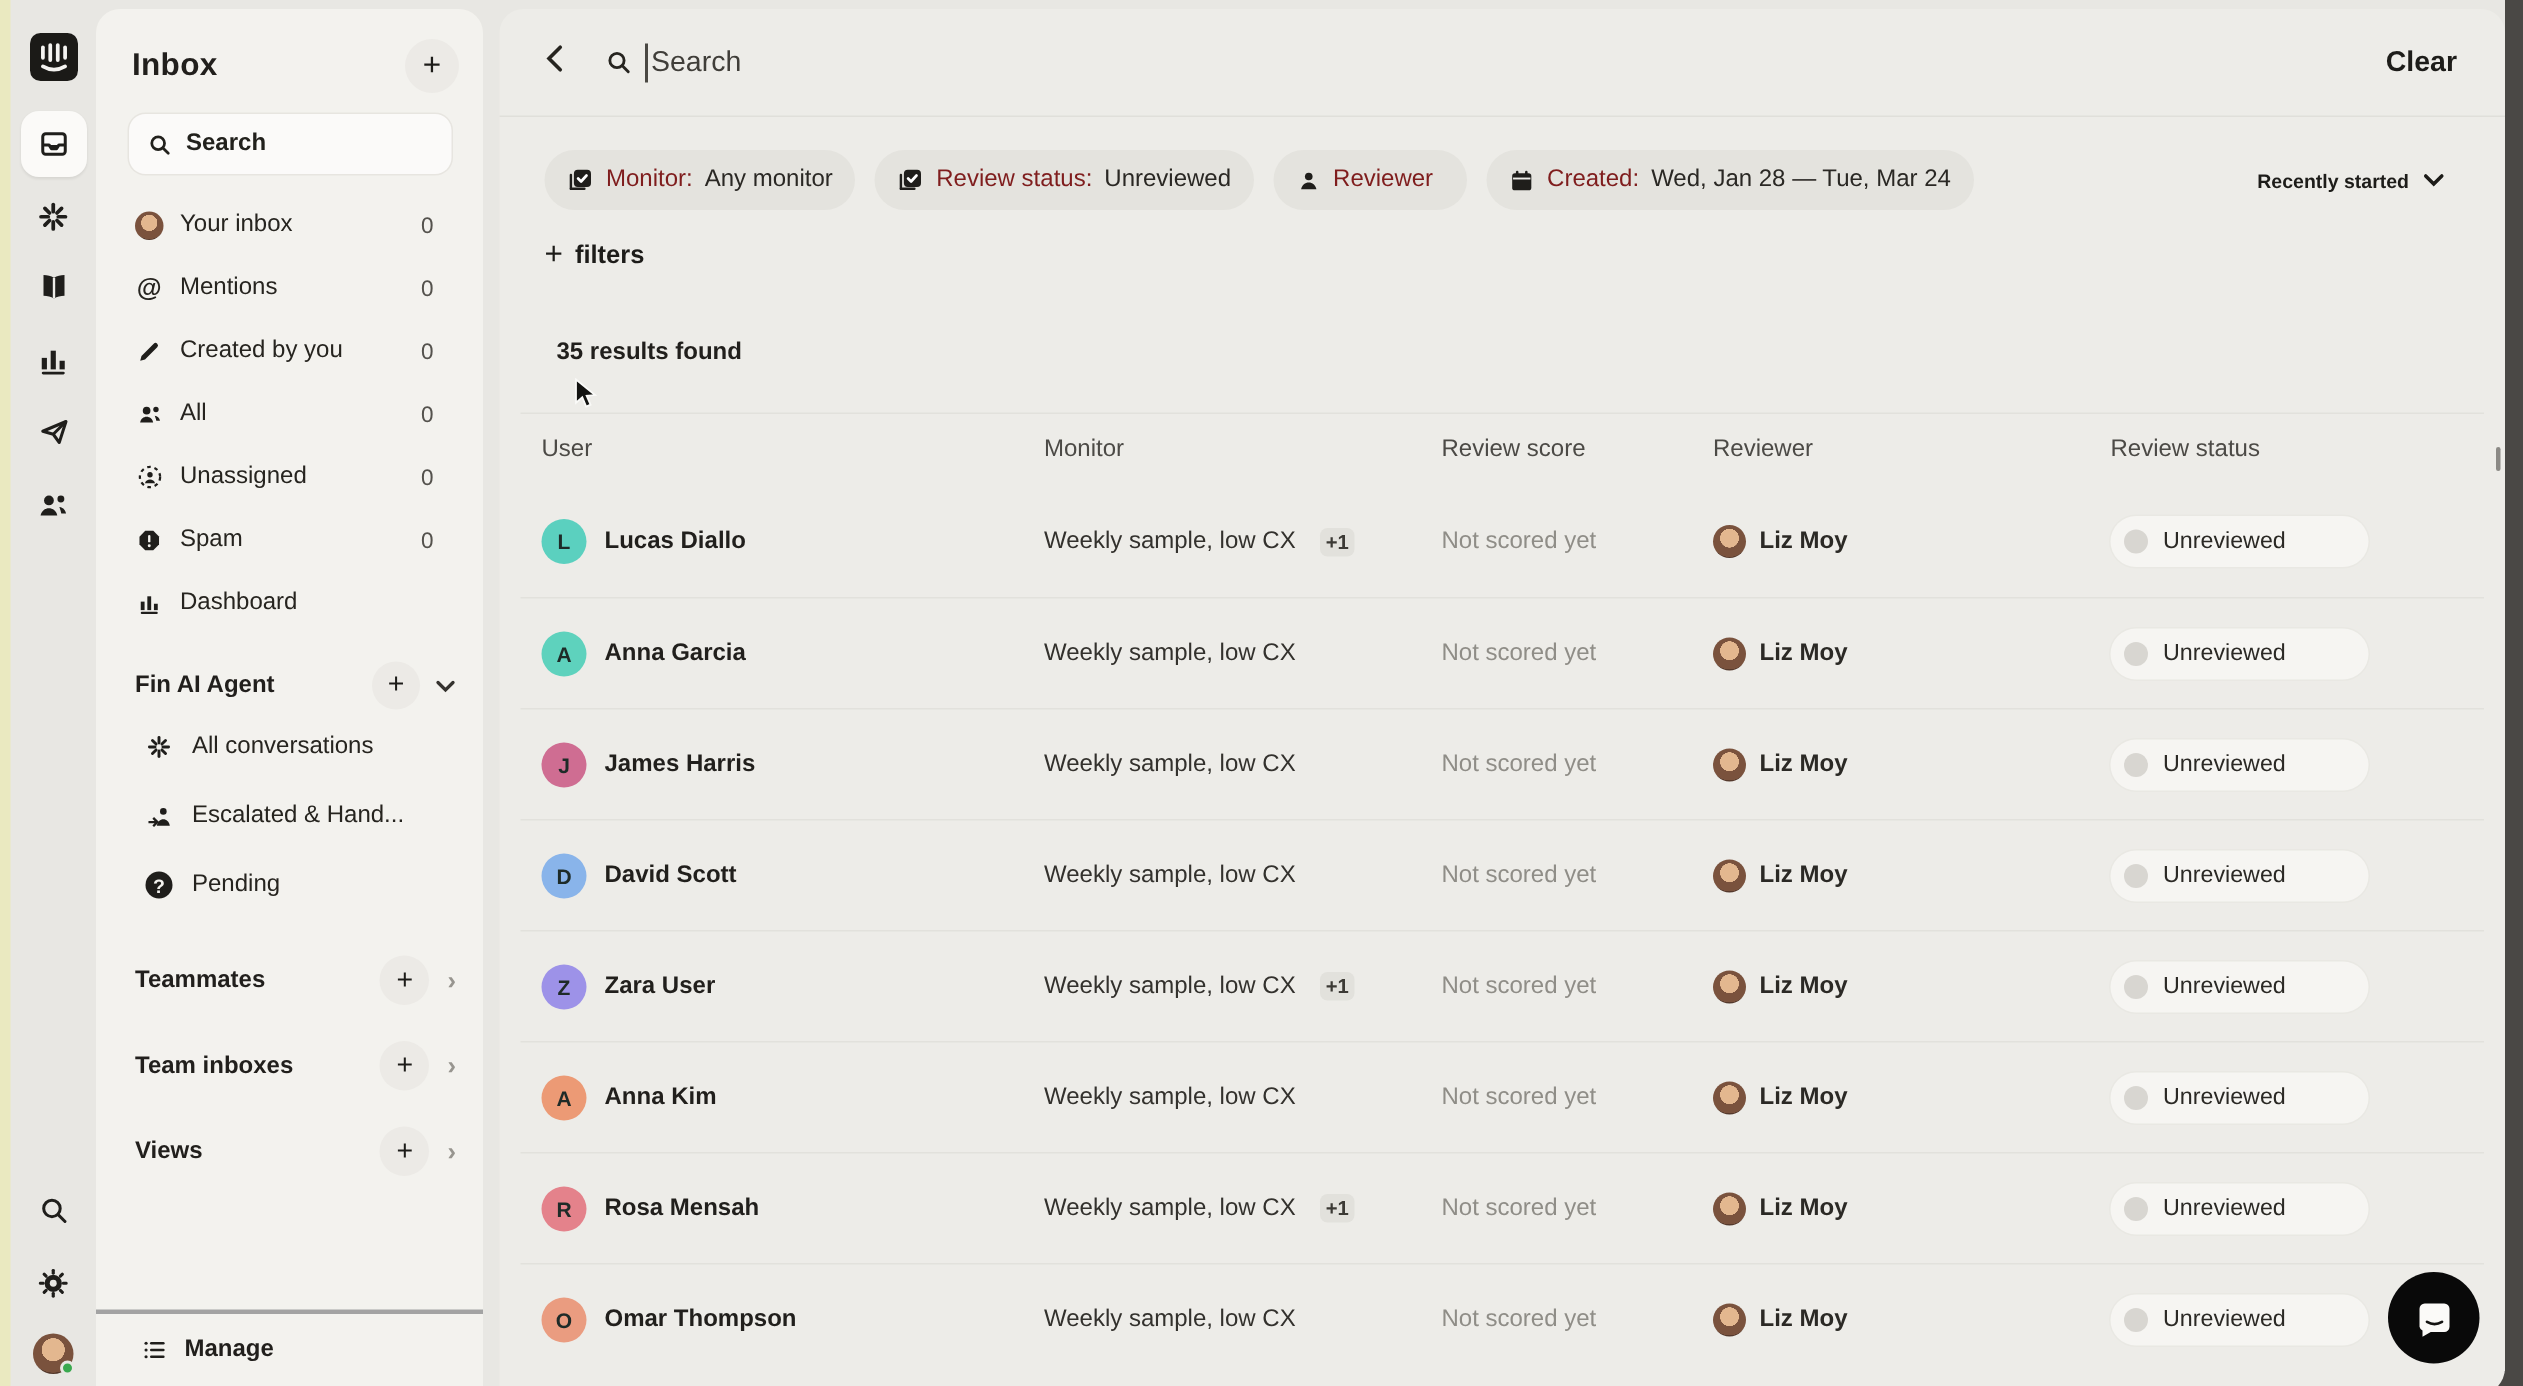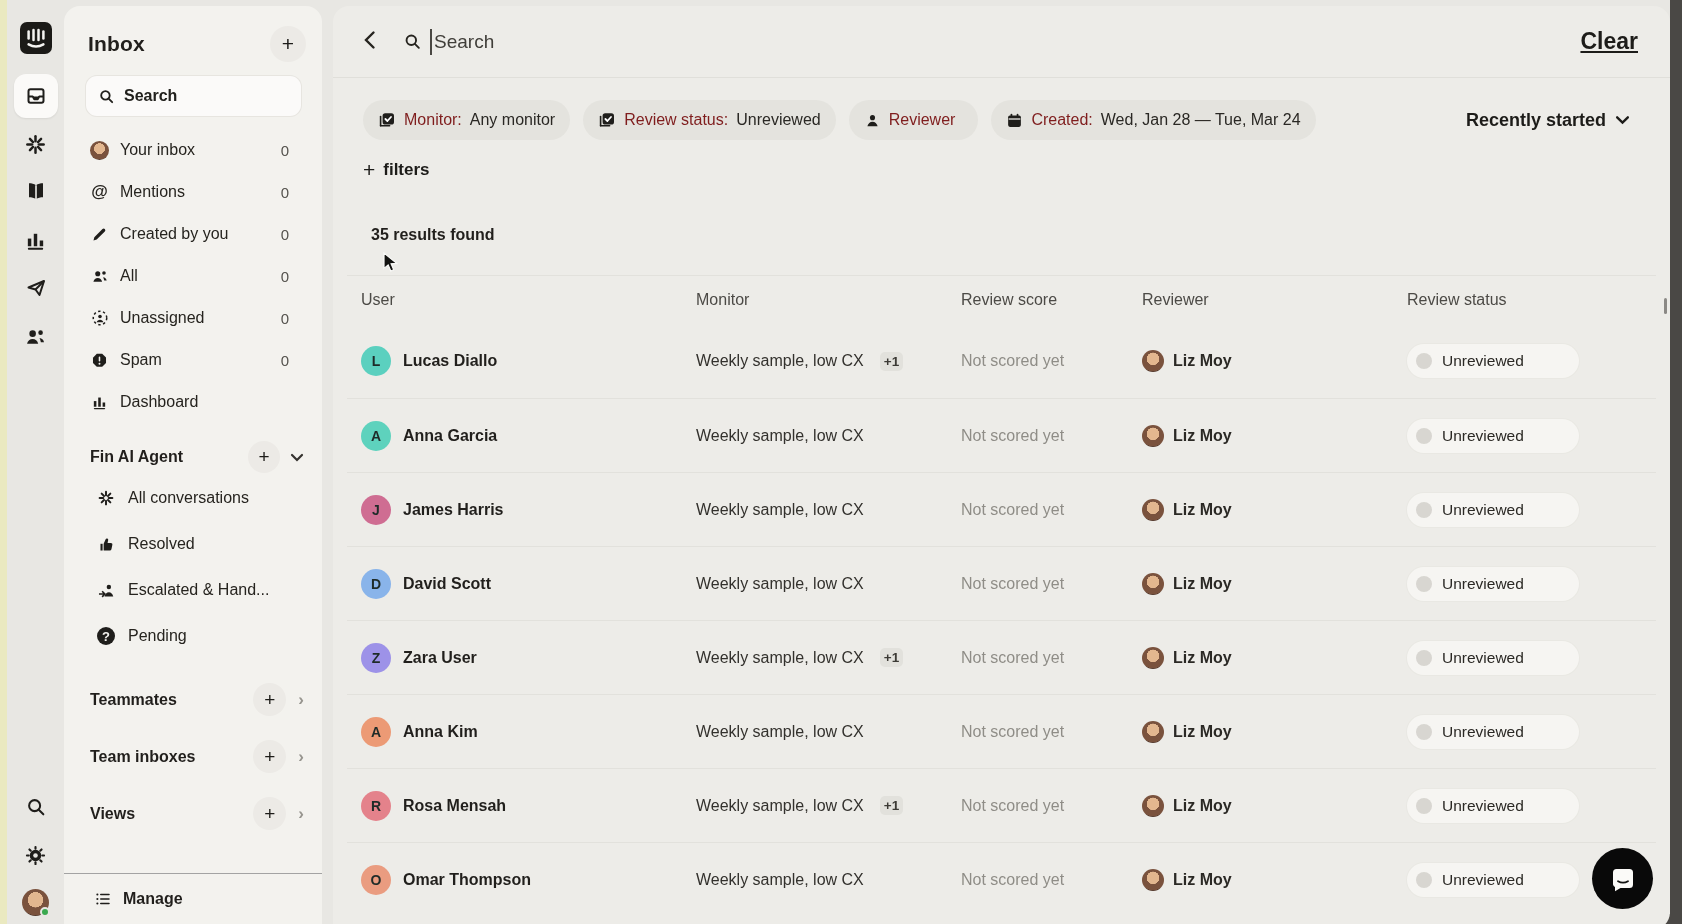--- a/index.html
+++ b/index.html
@@ -35,37 +35,37 @@
   .sb-sec { display:flex; align-items:center; padding:0 18px 0 26px; margin-top:16px; height:36px; }
   .sb-sec .t { font-size:16px; font-weight:700; }
   .sb-sec .circle-btn { width:32px; height:32px; font-size:19px; margin-left:auto; }
   .chev { color:#43413d; font-size:13px; margin-left:10px; }
   .chev-r { color:#97958f; font-size:17px; margin-left:12px; font-weight:700;}
   .sb-sub { height:46px; display:flex; align-items:center; padding-left:32px; gap:12px; font-size:16px; color:#26241f; }
   .sb-sub .ic { width:20px; display:flex; justify-content:center; }
   .sb-group { display:flex; align-items:center; padding:0 18px 0 26px; height:57px; }
   .sb-group .t { font-size:16px; font-weight:700; }
   .sb-group .circle-btn { width:33px; height:33px; font-size:19px; margin-left:auto; }
-  .sb-manage { position:absolute; left:0; right:0; top:867px; height:51px; border-top:1px solid #a3a3a3; display:flex; align-items:center; padding-left:30px; gap:11px; font-size:16px; font-weight:700; }
+  .sb-manage { position:absolute; left:0; right:0; top:867px; height:51px; border-top:3px solid #a3a3a3; display:flex; align-items:center; padding-left:30px; gap:11px; font-size:16px; font-weight:700; }
 
   
   .main { position:absolute; left:333px; top:6px; width:1337px; height:924px; background:#edece8; border-radius:16px 16px 18px 0; }
   .topbar { height:72px; display:flex; align-items:center; padding:0 32px 0 30px; border-bottom:1px solid #e0dfda; }
   .back { font-size:24px; color:#26241f; width:30px; }
   .topbar .mag { margin:0 8px 0 10px; }
   .caret { width:2px; height:26px; background:#4a4843; margin-right:2px; }
   .search-ph { font-size:19px; color:#403e39; }
-  .clear { margin-left:auto; font-size:23px; font-weight:700; color:#1d1c19;text-decoration:underline; }
+  .clear { margin-left:auto; font-size:19px; font-weight:700; color:#1d1c19; }
 
   .filterrow { display:flex; align-items:center; padding:22px 40px 0 30px; }
   .chips { display:flex; gap:13px; }
   .chip { height:40px; border-radius:20px; background:#e4e3de; display:flex; align-items:center; padding:0 15px; gap:8px; font-size:16px; white-space:nowrap; }
   .chip b { font-weight:400; color:#7f1d1d; }
   .chip .v { color:#2a2824; }
-  .sort { margin-left:auto; display:flex; align-items:center; gap:9px; font-size:18px; font-weight:700; color:#1d1c19; }
+  .sort { margin-left:auto; display:flex; align-items:center; gap:9px; font-size:13px; font-weight:700; color:#1d1c19; }
   .addfilters { margin:18px 0 0 30px; height:24px; display:flex; align-items:center; gap:8px; font-size:17px; font-weight:700; color:#1d1c19; }
   .addfilters .plus { font-size:21px; font-weight:400; }
   .summary { margin:44px 0 0 38px; height:22px; font-size:16px; font-weight:700; color:#211f1c; }
 
   .tablewrap { margin-top:27px; padding:0 14px; }
   .tgrid { display:grid; grid-template-columns:335px 265px 181px 265px 1fr; align-items:center; padding-left:14px; }
   .thead { height:49px; border-top:1px solid #e2e1dc; color:#4c4a46; font-size:16px; }
   .trow { height:74px; border-top:1px solid #e2e1dc; }
   .trow:first-of-type { border-top:none; }
   .usercell { display:flex; align-items:center; gap:12px; }
@@ -287,29 +287,20 @@
             <line x1="14.6" y1="14.6" x2="17.8" y2="17.8"></line>
             <line x1="17.8" y1="6.2" x2="14.6" y2="9.4"></line>
             <line x1="6.2" y1="17.8" x2="9.4" y2="14.6"></line>
           </g>
         </svg>
       </span>
     <span>All conversations</span>
   </div>
   <div class="sb-sub">
     <span class="ic">
-        <svg width="17" height="17" viewBox="0 0 24 24" fill="#1f1e1b">
-          <path d="M3.5 11h3v9.5h-3z"></path>
-          <path d="M8 20.5h8.6a2.4 2.4 0 0 0 2.35-1.9l1.2-5.6A2.4 2.4 0 0 0 17.8 10h-4.3l.9-4.3a1.9 1.9 0 0 0-3.6-1.1L8 11z"></path>
-        </svg>
-      </span>
-    <span>Resolved</span>
-  </div>
-  <div class="sb-sub">
-    <span class="ic">
         <svg width="19" height="19" viewBox="0 0 24 24" fill="#1f1e1b">
           <circle cx="15" cy="7.5" r="2.8"></circle>
           <path d="M9.5 19.5c.7-3.4 2.8-5.4 5.5-5.4s4.8 2 5.5 5.4z"></path>
           <path d="M2.5 15.5h5.1l-1.8-1.8 1.4-1.4 4.2 4.2-4.2 4.2-1.4-1.4 1.8-1.8H2.5z"></path>
         </svg>
       </span>
     <span>Escalated &amp; Hand...</span>
   </div>
   <div class="sb-sub">
     <span class="ic">

